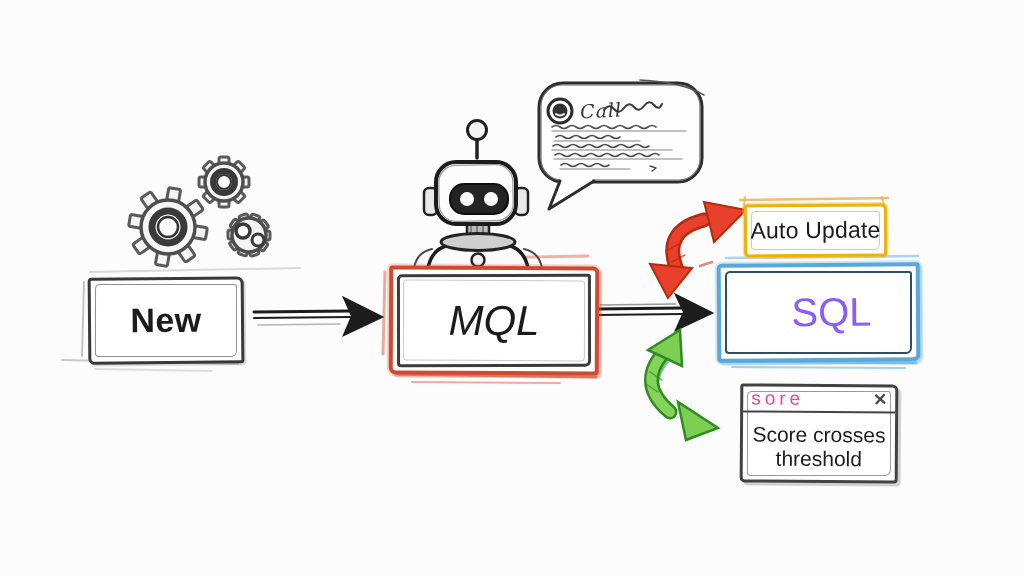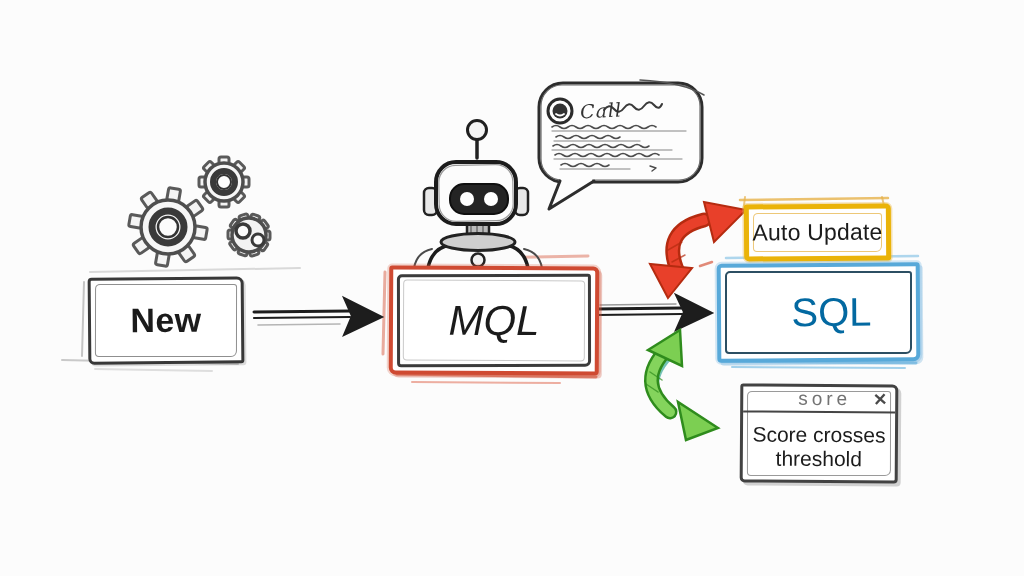--- a/index.html
+++ b/index.html
@@ -25,36 +25,36 @@
     border:4px solid #cf4a32;border-radius:3px 6px 4px 7px;transform:rotate(0.3deg);
     box-shadow:0 0 0 2px rgba(213,90,64,.25), 3px 3px 0 rgba(205,80,55,.3);}
   .box-mql .inner{border:3px solid #3b3b3b;transform:rotate(-0.4deg);}
   .box-mql::after{content:"";position:absolute;inset:10px;border:1px solid #c9c9c9;border-radius:4px;}
   .box-mql .label{font-size:42px;font-style:italic;}
 
   .box-sql{left:717px;top:263px;width:195px;height:91px;
     border:4px solid #58a9d9;border-radius:5px 3px 7px 4px;transform:rotate(-0.4deg);
     box-shadow:0 0 0 2px rgba(110,180,225,.3), 3px 3px 0 rgba(100,170,215,.3);}
   .box-sql .inner{border:2.5px solid #2c4f63;transform:rotate(0.4deg);}
-  .box-sql .label{font-size:40px;color:#0369a1;padding-left:26px;}
+  .box-sql .label{font-size:40px;color:#8b5cf6;padding-left:26px;}
 
   .box-auto{left:744px;top:204px;width:137px;height:47px;
-    border:5px solid #eab308;border-radius:3px 5px 3px 5px;transform:rotate(-0.4deg);
+    border:3px solid #eab308;border-radius:3px 5px 3px 5px;transform:rotate(-0.4deg);
     box-shadow:0 0 0 1.5px rgba(235,190,90,.45);}
   .box-auto .inner{border:1px solid #edc878;transform:rotate(0.5deg);}
   .box-auto .label{font-size:23px;letter-spacing:.2px;}
 
   
   .score-window{left:740px;top:384px;width:152px;height:93px;flex-direction:column;
     border:3px solid #424242;border-radius:3px 6px 4px 5px;transform:rotate(0.4deg);
     box-shadow:3px 3px 0 rgba(110,110,110,.3);padding:0;align-items:stretch;justify-content:flex-start;}
   .score-window .inner{border:1px solid #9a9a9a;transform:rotate(-0.3deg);}
   .score-titlebar{position:relative;z-index:3;height:24px;border-bottom:2.5px solid #454545;
     display:flex;align-items:center;justify-content:space-between;padding:0 8px;}
-  .score-title{font-size:19px;letter-spacing:4px;color:#737373;margin-left:47px;}
+  .score-title{font-size:19px;letter-spacing:4px;color:#ec4899;}
   .score-close{font-size:17px;color:#4a4a4a;font-weight:bold;transform:rotate(-4deg);}
   .score-body{position:relative;z-index:3;flex:1;display:flex;flex-direction:column;align-items:center;justify-content:center;
     font-size:21px;line-height:1.12;color:#1c1c1c;}
 
   
   .bubble-heading{position:absolute;z-index:2;left:580px;top:99px;width:60px;
     font-family:"DejaVu Serif",serif;font-style:italic;font-size:19px;color:#333;
     transform:rotate(-3deg);letter-spacing:1px;}
 </style>
 </head>

